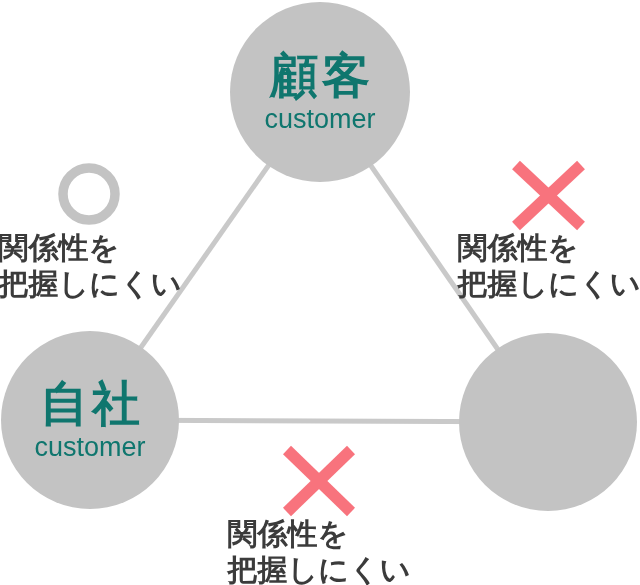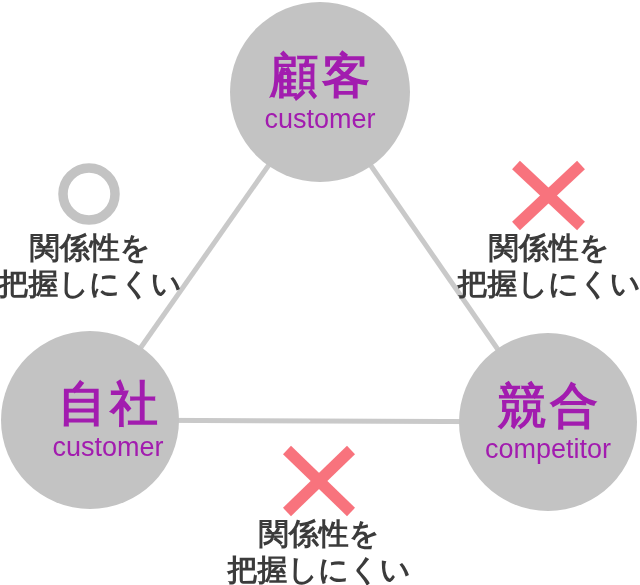--- a/index.html
+++ b/index.html
@@ -22,49 +22,48 @@
     width: 640px;
     height: 585px;
   }
   .node-label {
     position: absolute;
     transform: translate(-50%, -50%);
     display: flex;
     flex-direction: column;
     align-items: center;
     gap: 6px;
-    color: #a21caf;
+    color: #0f766e;
     text-align: center;
     white-space: nowrap;
     pointer-events: none;
   }
   .node-label .kanji {
     font-size: 48px;
     font-weight: bold;
     line-height: 1;
     letter-spacing: 4px;
     margin-right: -4px; 
   }
   .node-label .english {
     font-size: 27px;
     line-height: 1;
     font-weight: normal;
   }
   .node-label-customer { left: 320px; top: 92px; }
-  .node-label-company { left: 90px; top: 420px; margin-left: 18px; }
+  .node-label-company { left: 90px; top: 420px; }
   .node-label-competitor { left: 548px; top: 422px; }
 
   .annotation {
     position: absolute;
     transform: translate(-50%, -50%);
     color: #3b3b3b;
     font-size: 30px;
     font-weight: bold;
     line-height: 36px;
-    text-align: center;
     white-space: nowrap;
     pointer-events: none;
   }
   .annotation-left { left: 90px; top: 266px; }
   .annotation-right { left: 549px; top: 266px; }
   .annotation-bottom { left: 319px; top: 552px; }
 </style>
 </head>
 <body>
 
@@ -96,24 +95,20 @@
   <div class="node-label node-label-customer">
     <span class="kanji">顧客</span>
     <span class="english">customer</span>
   </div>
 
   <div class="node-label node-label-company">
     <span class="kanji">自社</span>
     <span class="english">customer</span>
   </div>
 
-  <div class="node-label node-label-competitor">
-    <span class="kanji">競合</span>
-    <span class="english">competitor</span>
-  </div>
 
   <div class="annotation annotation-left">
     <div>関係性を</div>
     <div>把握しにくい</div>
   </div>
 
   <div class="annotation annotation-right">
     <div>関係性を</div>
     <div>把握しにくい</div>
   </div>

